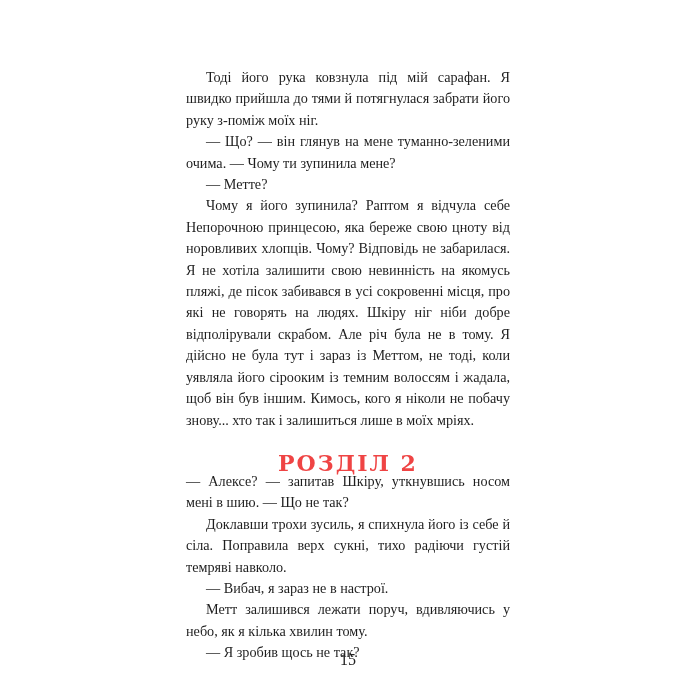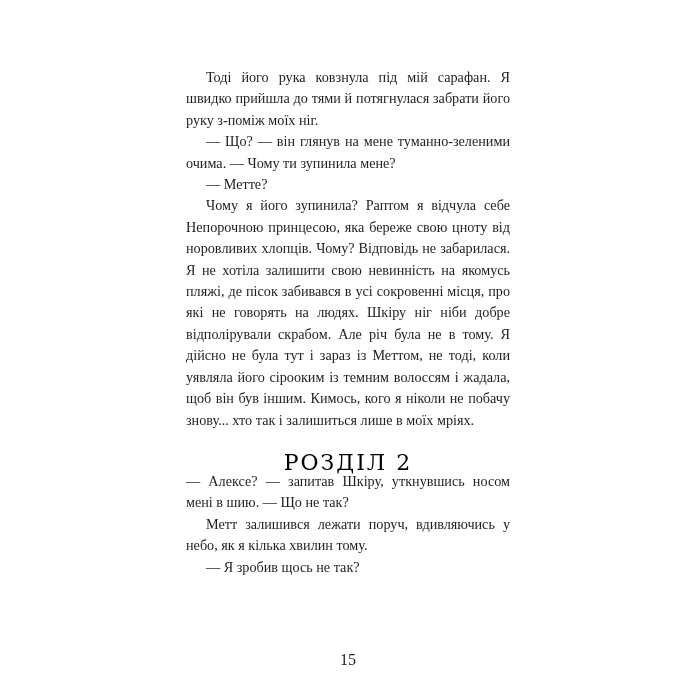--- a/index.html
+++ b/index.html
@@ -41,22 +41,22 @@
     .block-2 { top: 471px; }
     .chapter-title {
       position: absolute;
       left: 186px;
       width: 324px;
       top: 432px;
       text-align: center;
       font-family: "DejaVu Serif", serif;
       font-size: 22px;
       letter-spacing: 2px;
-      color: #000000;
-      font-weight: normal;
+      color: #ef4444;
+      font-weight: bold;
     }
     .page-number {
       position: absolute;
       left: 186px;
       width: 324px;
       top: 651px;
       text-align: center;
       font-size: 16px;
       color: #222;
     }
@@ -70,19 +70,21 @@
     <p class="para">Тоді його рука ковзнула під мій сарафан. Я швидко прийшла до тями й потягнулася забрати його руку з-поміж моїх ніг.</p>
     <p class="para">— Що? — він глянув на мене туманно-зеленими очима. — Чому ти зупинила мене?</p>
     <p class="para">— Метте?</p>
     <p class="para">Чому я його зупинила? Раптом я відчула себе Непорочною принцесою, яка береже свою цноту від норовливих хлопців. Чому? Відповідь не забарилася. Я не хотіла залишити свою невинність на якомусь пляжі, де пісок забивався в усі сокровенні місця, про які не говорять на людях. Шкіру ніг ніби добре відполірували скрабом. Але річ була не в тому. Я дійсно не була тут і зараз із Меттом, не тоді, коли уявляла його сірооким із темним волоссям і жадала, щоб він був іншим. Кимось, кого я ніколи не побачу знову... хто так і залишиться лише в моїх мріях.</p>
   </div>
 
   <h2 class="chapter-title">РОЗДІЛ 2</h2>
 
   <div class="text-block block-2">
     <p class="para noindent">— Алексе? — запитав Шкіру, уткнувшись носом мені в шию. — Що не так?</p>
+    <p class="para">Доклавши трохи зусиль, я спихнула його із себе й сіла. Поправила верх сукні, тихо радіючи густій темряві навколо.</p>
+    <p class="para">— Вибач, я зараз не в настрої.</p>
     <p class="para">Метт залишився лежати поруч, вдивляючись у небо, як я кілька хвилин тому.</p>
     <p class="para">— Я зробив щось не так?</p>
   </div>
 
   <div class="page-number">15</div>
 
 </div>
 
 </body></html>

